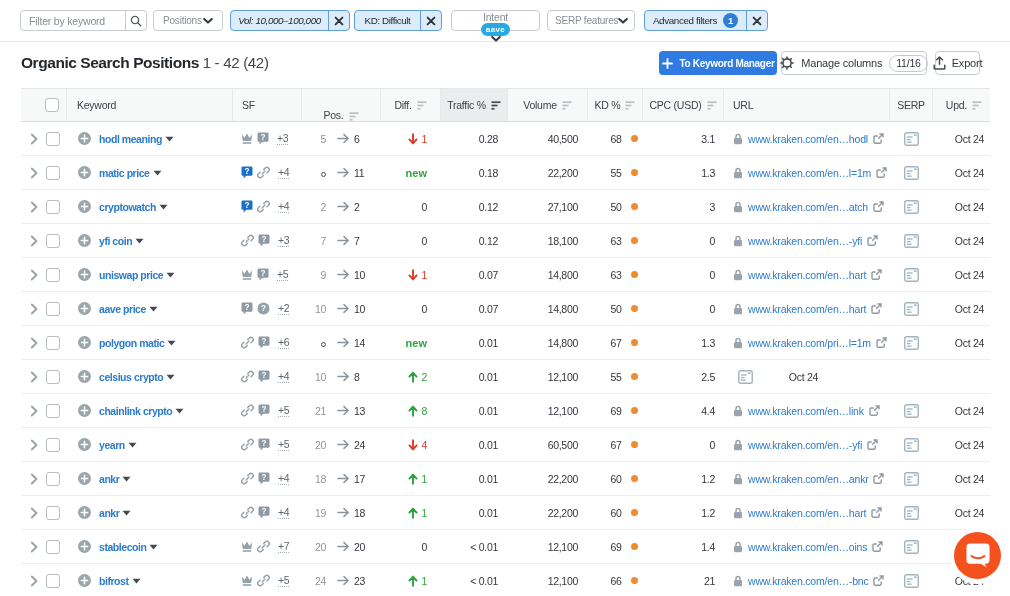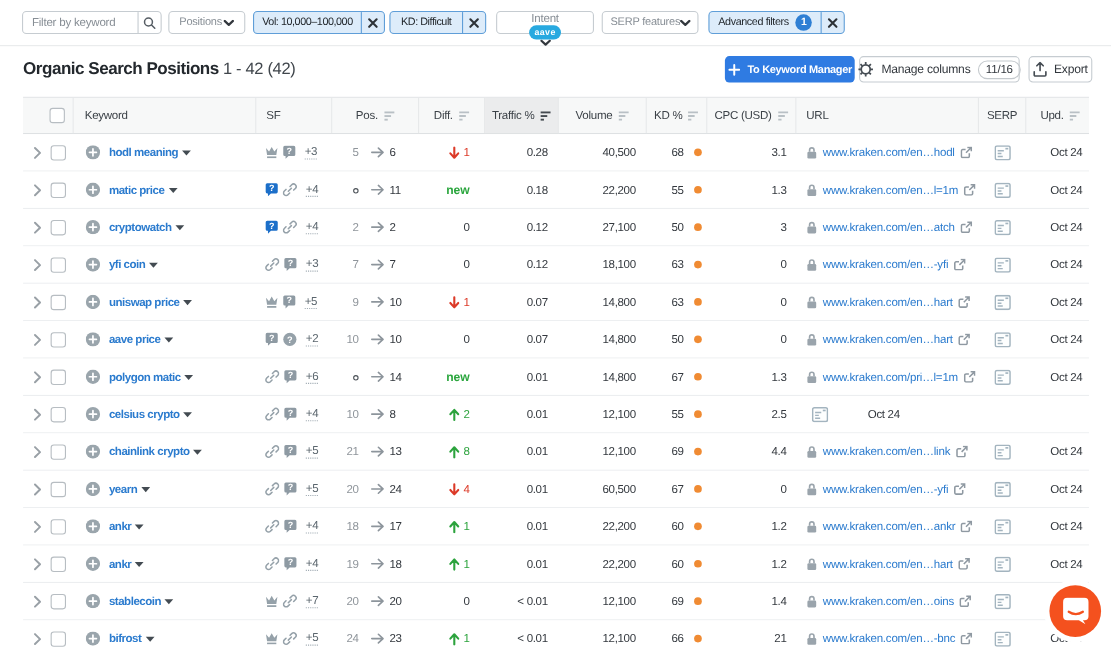--- a/index.html
+++ b/index.html
@@ -70,21 +70,21 @@
         </svg>
       </span>
   </div>
   <div class="ctl" style="left:153px;width:70px;justify-content:space-between;padding:0 9px;">
     <span style="font-size:10px;">Positions</span>
       <svg width="10" height="6" viewBox="0 0 10 6">
         <path d="M1.2 1 L5 4.6 L8.8 1" fill="none" stroke="#33383e" stroke-width="2" stroke-linecap="round" stroke-linejoin="round"></path>
       </svg>
   </div>
   <div class="chip" style="left:230px;width:120px;">
-    <span class="lbl" style="flex:1;text-align:center;">Vol: 10,000–100,000</span>
+    <span class="lbl" style="flex:1;text-align:center;font-style:italic;">Vol: 10,000–100,000</span>
     <span class="xseg">
         <svg width="10" height="10" viewBox="0 0 10 10">
           <path d="M1.6 1.6 L8.4 8.4 M8.4 1.6 L1.6 8.4" stroke="#2e3338" stroke-width="1.9" stroke-linecap="round"></path>
         </svg>
       </span>
   </div>
   <div class="chip" style="left:354px;width:88px;">
     <span class="lbl" style="flex:1;text-align:center;">KD: Difficult</span>
     <span class="xseg">
         <svg width="10" height="10" viewBox="0 0 10 10">
@@ -136,36 +136,36 @@
           <line x1="2.3" y1="2.3" x2="3.9" y2="3.9"></line>
           <line x1="10.1" y1="10.1" x2="11.7" y2="11.7"></line>
           <line x1="2.3" y1="11.7" x2="3.9" y2="10.1"></line>
           <line x1="10.1" y1="3.9" x2="11.7" y2="2.3"></line>
         </g>
       </g>
     </svg>
     <span style="margin-left:7px;">Manage columns</span>
     <span class="pill">11/16</span>
   </div>
-<div class="btn" style="left:935px;width:58px;">
+<div class="btn" style="left:935px;width:45px;">
     <svg width="13" height="14" viewBox="0 0 13 14">
       <path d="M6.5 8.2 V1.4 M3.6 3.8 L6.5 1 L9.4 3.8" fill="none" stroke="#454c53" stroke-width="1.5" stroke-linecap="round" stroke-linejoin="round"></path>
       <path d="M1.2 9.2 v3 a0.9 0.9 0 0 0 0.9 0.9 h8.8 a0.9 0.9 0 0 0 0.9 -0.9 v-3" fill="none" stroke="#454c53" stroke-width="1.5" stroke-linecap="round"></path>
     </svg>
     <span style="margin-left:6px;">Export</span>
   </div>
 
 <div class="tbl">
 <div class="thead">
       <div class="c" style="width:46px;padding-left:24px;">
         <span class="cb" style="margin-left:0;"></span>
       </div>
       <div class="c" style="width:166px;padding-left:10px;">Keyword</div>
       <div class="c" style="width:69px;padding-left:9px;">SF</div>
-      <div class="c cc" style="width:79px;">Pos.<svg class="sorti" width="10" height="9" viewBox="0 0 10 9">
+      <div class="c cc" style="width:79px;align-items:flex-end;">Pos.<svg class="sorti" width="10" height="9" viewBox="0 0 10 9">
           <g stroke="#b9c0c5" stroke-width="1.7">
             <line x1="0.5" y1="1.2" x2="9.5" y2="1.2"></line>
             <line x1="0.5" y1="4.5" x2="6.5" y2="4.5"></line>
             <line x1="0.5" y1="7.8" x2="3.5" y2="7.8"></line>
           </g>
         </svg></div>
       <div class="c cc" style="width:60px;">Diff.<svg class="sorti" width="10" height="9" viewBox="0 0 10 9">
           <g stroke="#b9c0c5" stroke-width="1.7">
             <line x1="0.5" y1="1.2" x2="9.5" y2="1.2"></line>
             <line x1="0.5" y1="4.5" x2="6.5" y2="4.5"></line>

